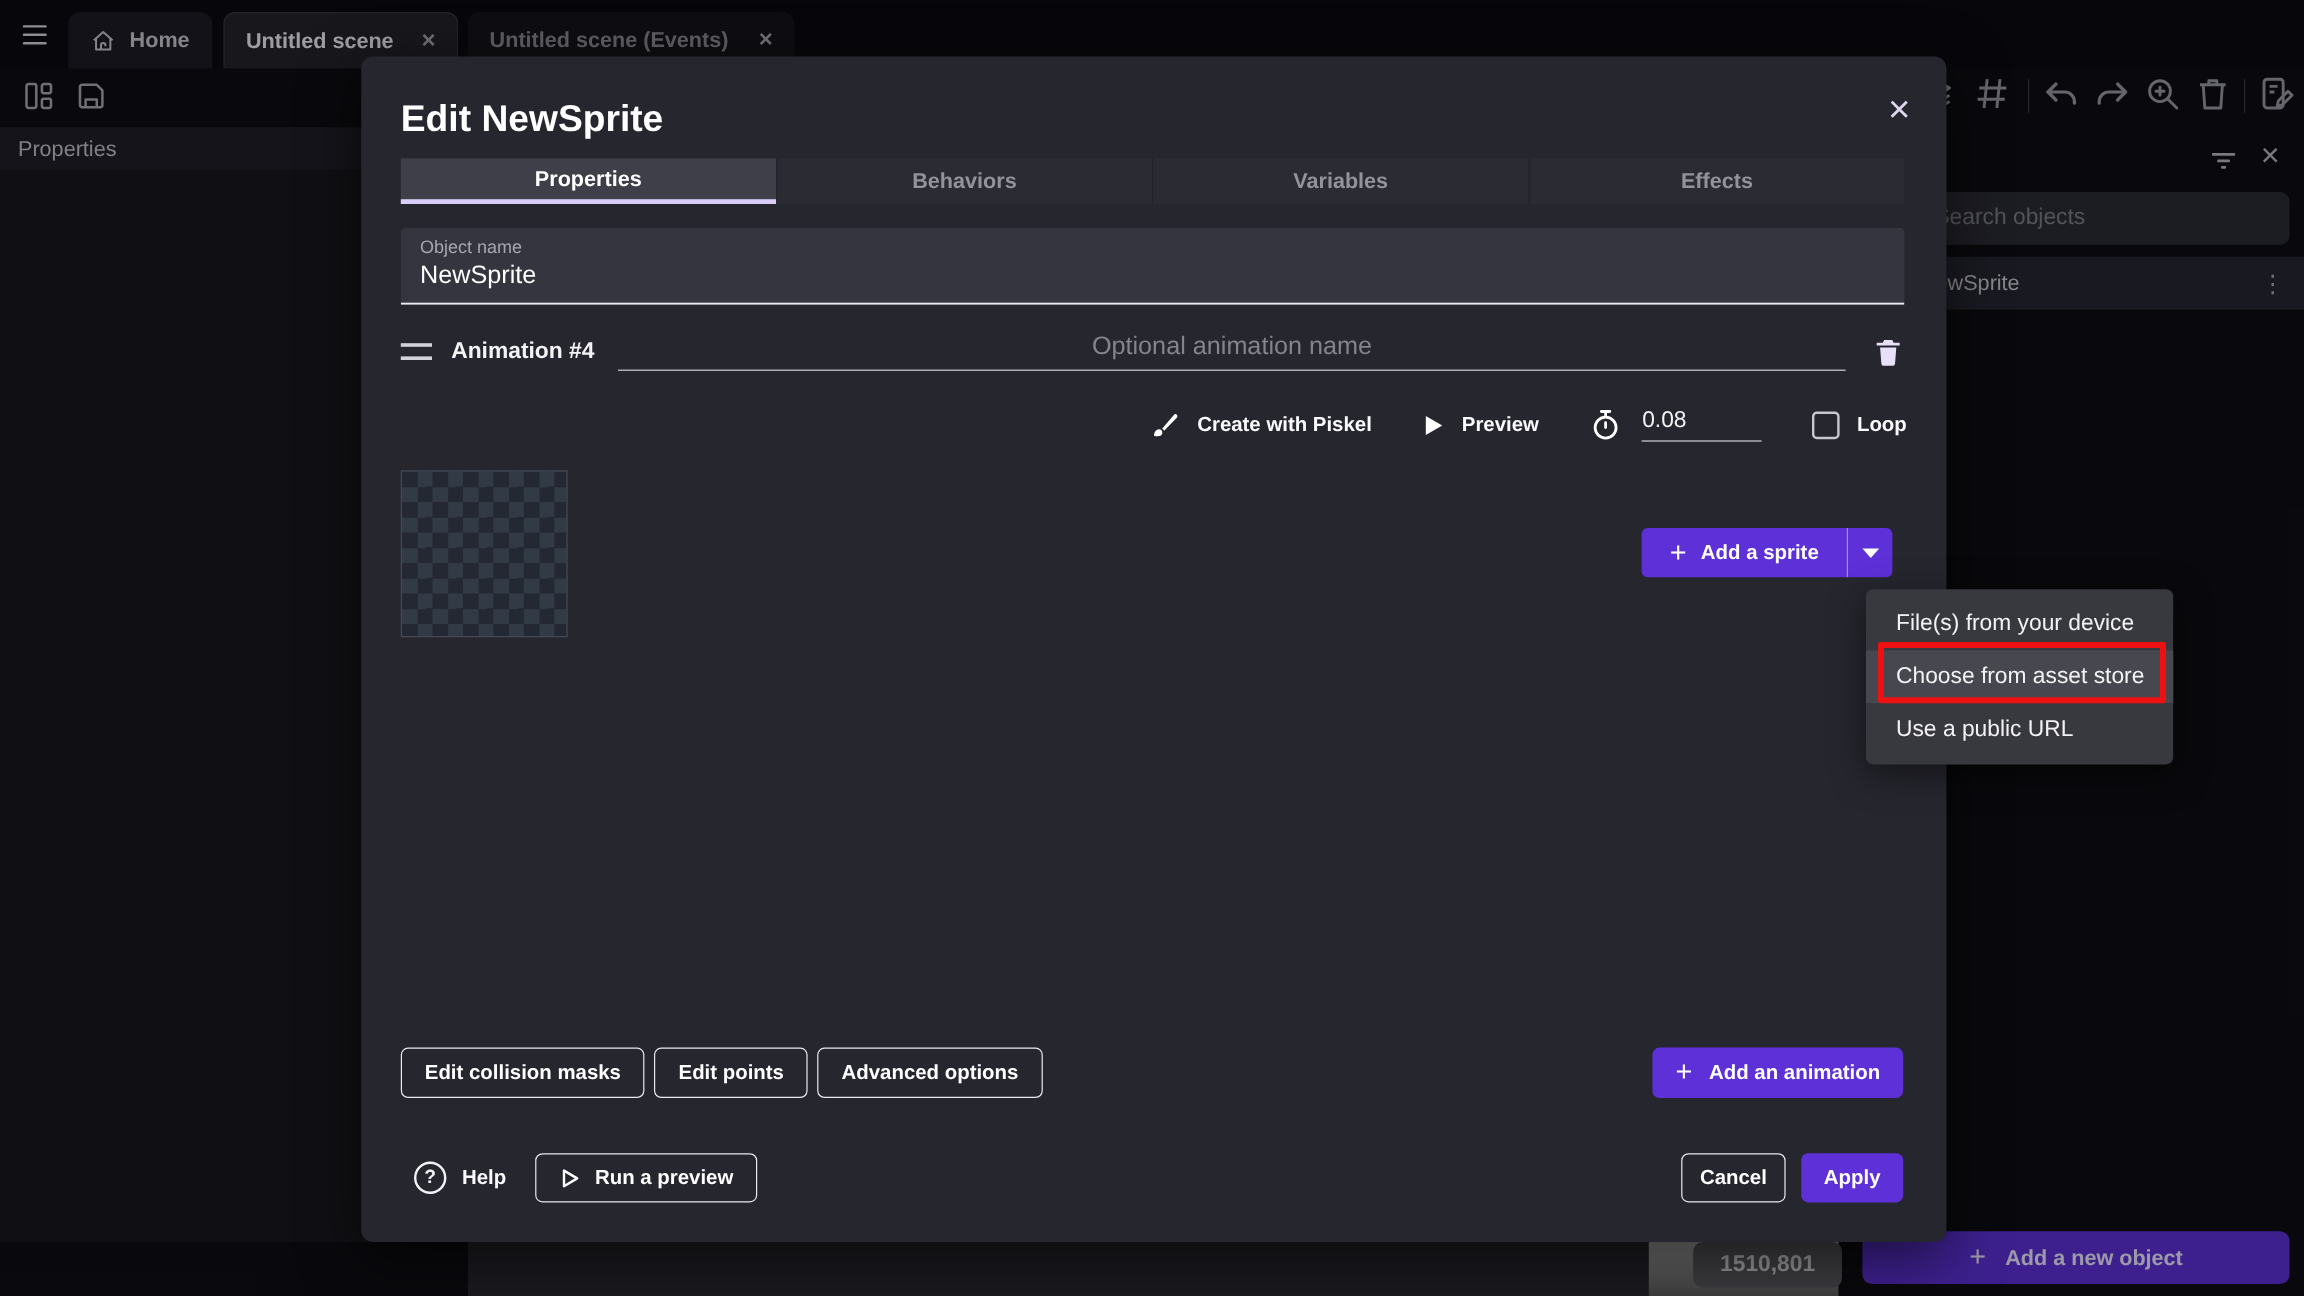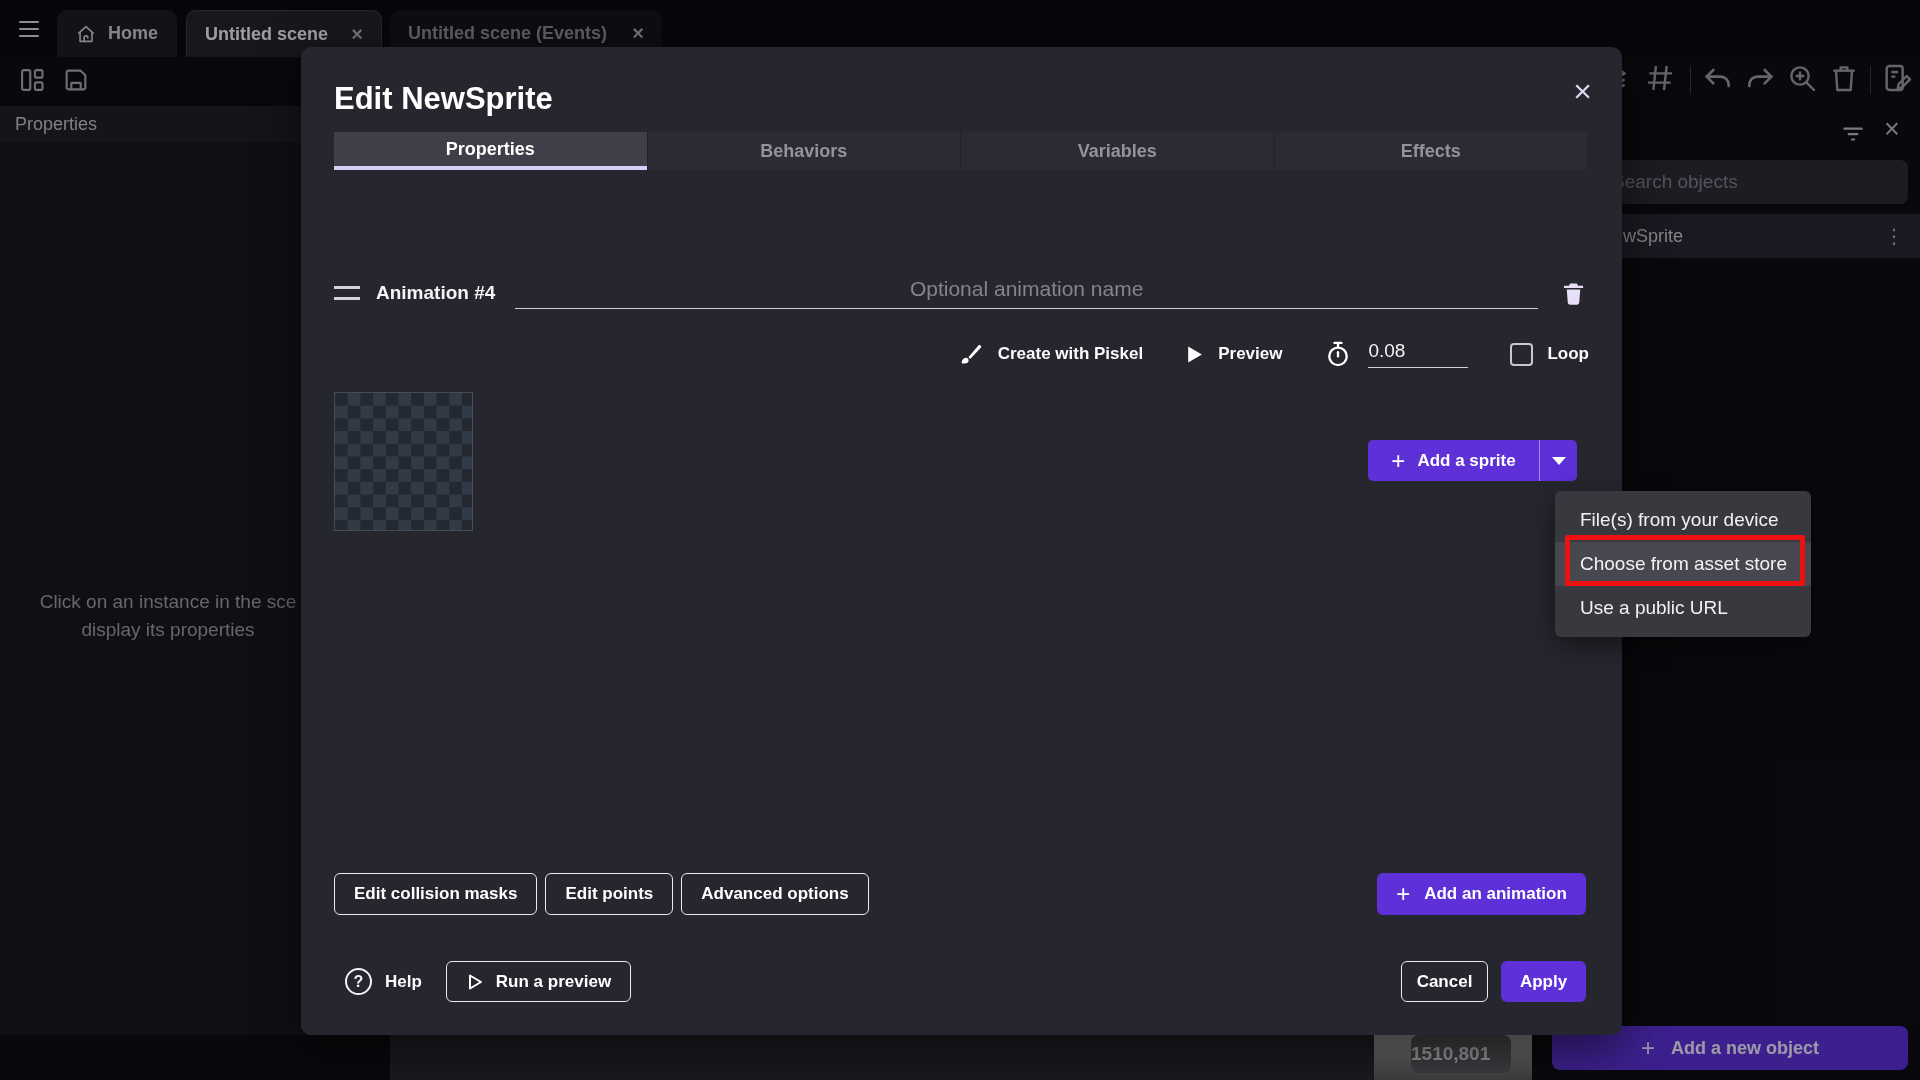--- a/index.html
+++ b/index.html
@@ -40,22 +40,22 @@
                      font-family:"Liberation Sans","DejaVu Sans",sans-serif; }
   .searchbox input::placeholder { color:#7e7e88; }
   .obj-row { position:absolute; left:1560px; top:214px; width:360px; height:44px; background:#262630;
              display:flex; align-items:center; padding-left:40px; font-size:18px; color:#cbcbd1; }
   .obj-row .kebab { margin-left:auto; margin-right:16px; font-size:20px; color:#a9a9b0; letter-spacing:0; }
 
   
   .canvas-strip { position:absolute; left:390px; top:1035px; width:1142px; height:45px; background:#27272d; }
   .canvas-grad  { position:absolute; left:1374px; top:1032px; width:158px; height:48px;
                   background:linear-gradient(180deg,#b9b9b9,#5c5c5c); }
-  .coord-badge { position:absolute; left:1411px; top:1035px; width:100px; height:38px; background:#59595f;
-                 border-radius:8px; display:flex; align-items:center; 
+  .coord-badge { position:absolute; left:1411px; top:1035px; width:124px; height:38px; background:#59595f;
+                 border-radius:8px; display:flex; align-items:center; justify-content:center;
                  font-size:19px; font-weight:700; color:#dedee1; }
   .add-object-btn { position:absolute; left:1552px; top:1026px; width:356px; height:44px; background:#5d30d8;
                     border-radius:8px; display:flex; align-items:center; justify-content:center; gap:16px;
                     color:#efeaff; font-size:18px; font-weight:700; cursor:pointer; }
   .plus { font-size:24px; font-weight:400; line-height:1; }
 
   
   .overlay { position:absolute; inset:0; background:rgba(2,2,6,0.35); z-index:10; }
 
   
@@ -178,24 +178,20 @@
           <path d="M4 5.5A1.5 1.5 0 0 1 5.5 4H16l4 4v10.5a1.5 1.5 0 0 1-1.5 1.5h-13A1.5 1.5 0 0 1 4 18.5z"></path>
           <path d="M8 20v-5.5h8V20"></path>
         </svg>
     </span>
   </div>
 
   <div class="lpanel-head">
     <span>Properties</span>
   </div>
   <div class="lpanel-body"></div>
-  <div class="lpanel-msg">
-    <div>Click on an instance in the sce</div>
-    <div>display its properties</div>
-  </div>
 
   <span class="rtool" style="left:1598px;">
     <svg class="rticon" viewBox="0 0 24 24" fill="none" stroke="currentColor" stroke-width="1.8" stroke-linejoin="round">
         <path d="M4 8.5 12 4l8 4.5-8 4.5z"></path>
         <path d="M4 13l8 4.5L20 13"></path>
         <path d="M4 17l8 4.5L20 17"></path>
       </svg>
   </span>
   <span class="rtool" style="left:1644px;">
     <svg class="rticon" viewBox="0 0 24 24" fill="none" stroke="currentColor" stroke-width="1.8">
@@ -269,20 +265,24 @@
     <div class="dlg-title">Edit NewSprite</div>
     <div class="dlg-close">×</div>
 
     <div class="dlg-tabs">
       <div class="dtab active">Properties</div>
       <div class="dtab">Behaviors</div>
       <div class="dtab">Variables</div>
       <div class="dtab">Effects</div>
     </div>
 
+    <div class="name-field">
+      <div class="flabel">Object name</div>
+      <input type="text" value="NewSprite" style="">
+    </div>
 
     <div class="anim-row">
       <div class="drag-handle"></div>
       <div class="anim-label">Animation #4</div>
       <input class="anim-input" type="text" placeholder="Optional animation name" style="">
       <span class="trash26">
         <svg viewBox="0 0 24 24" width="27" height="27" fill="#e7e0f8">
             <path d="M9 3h6l1 2h4.5v2h-17V5H8l1-2z"></path>
             <path d="M6 8.5h12l-.9 11.6A2 2 0 0 1 15.1 22H8.9a2 2 0 0 1-2-1.9L6 8.5z"></path>
           </svg>

